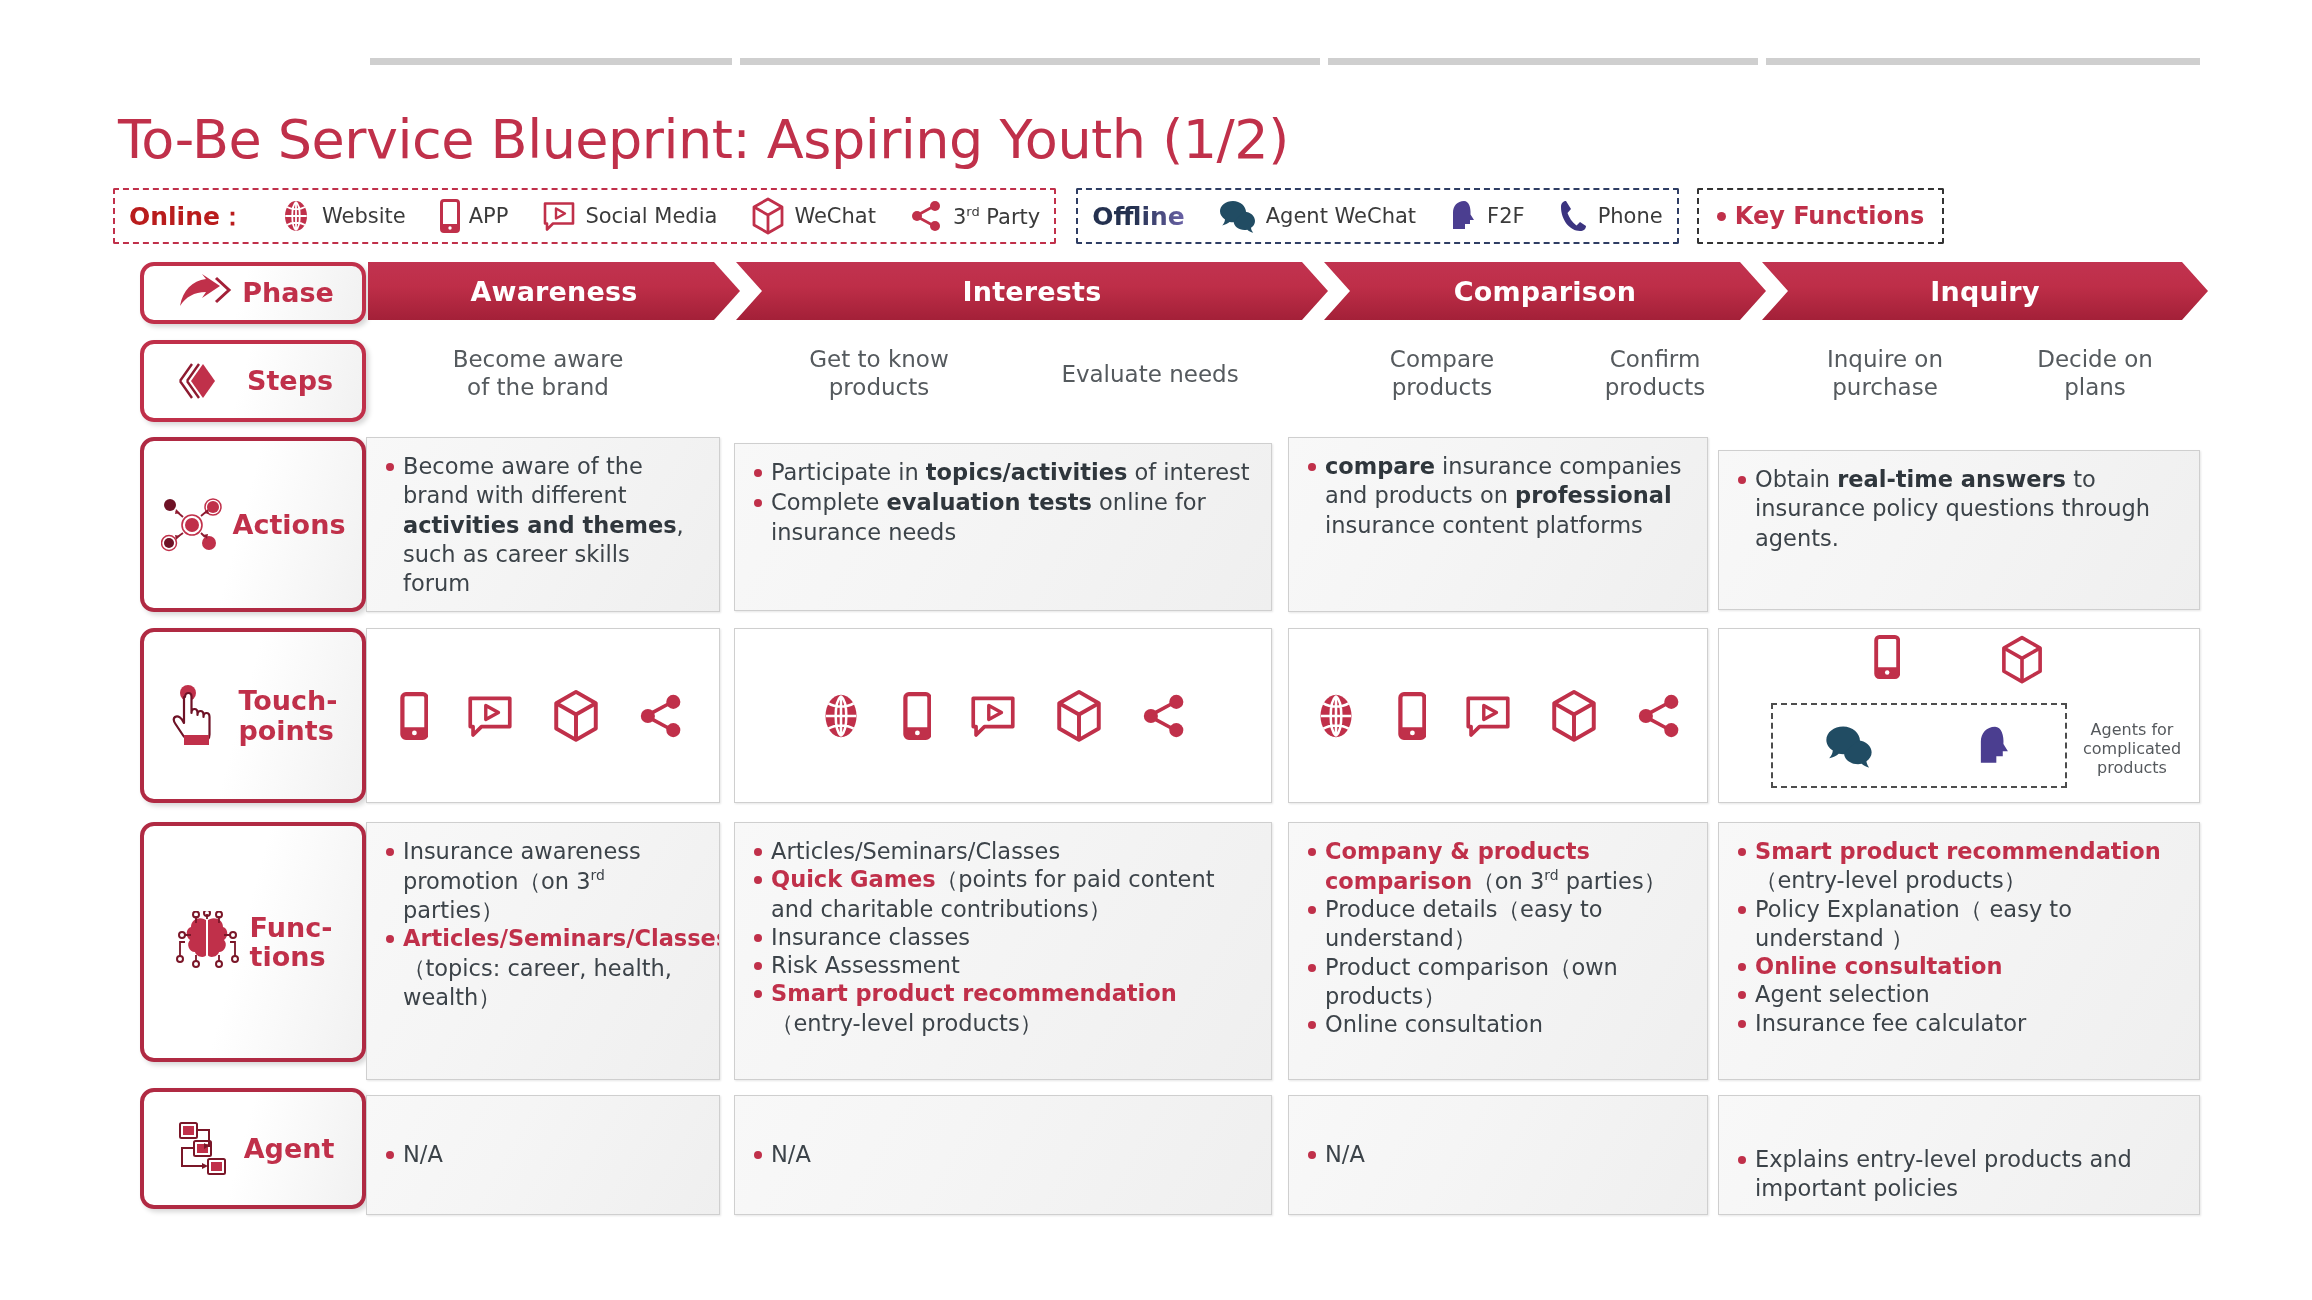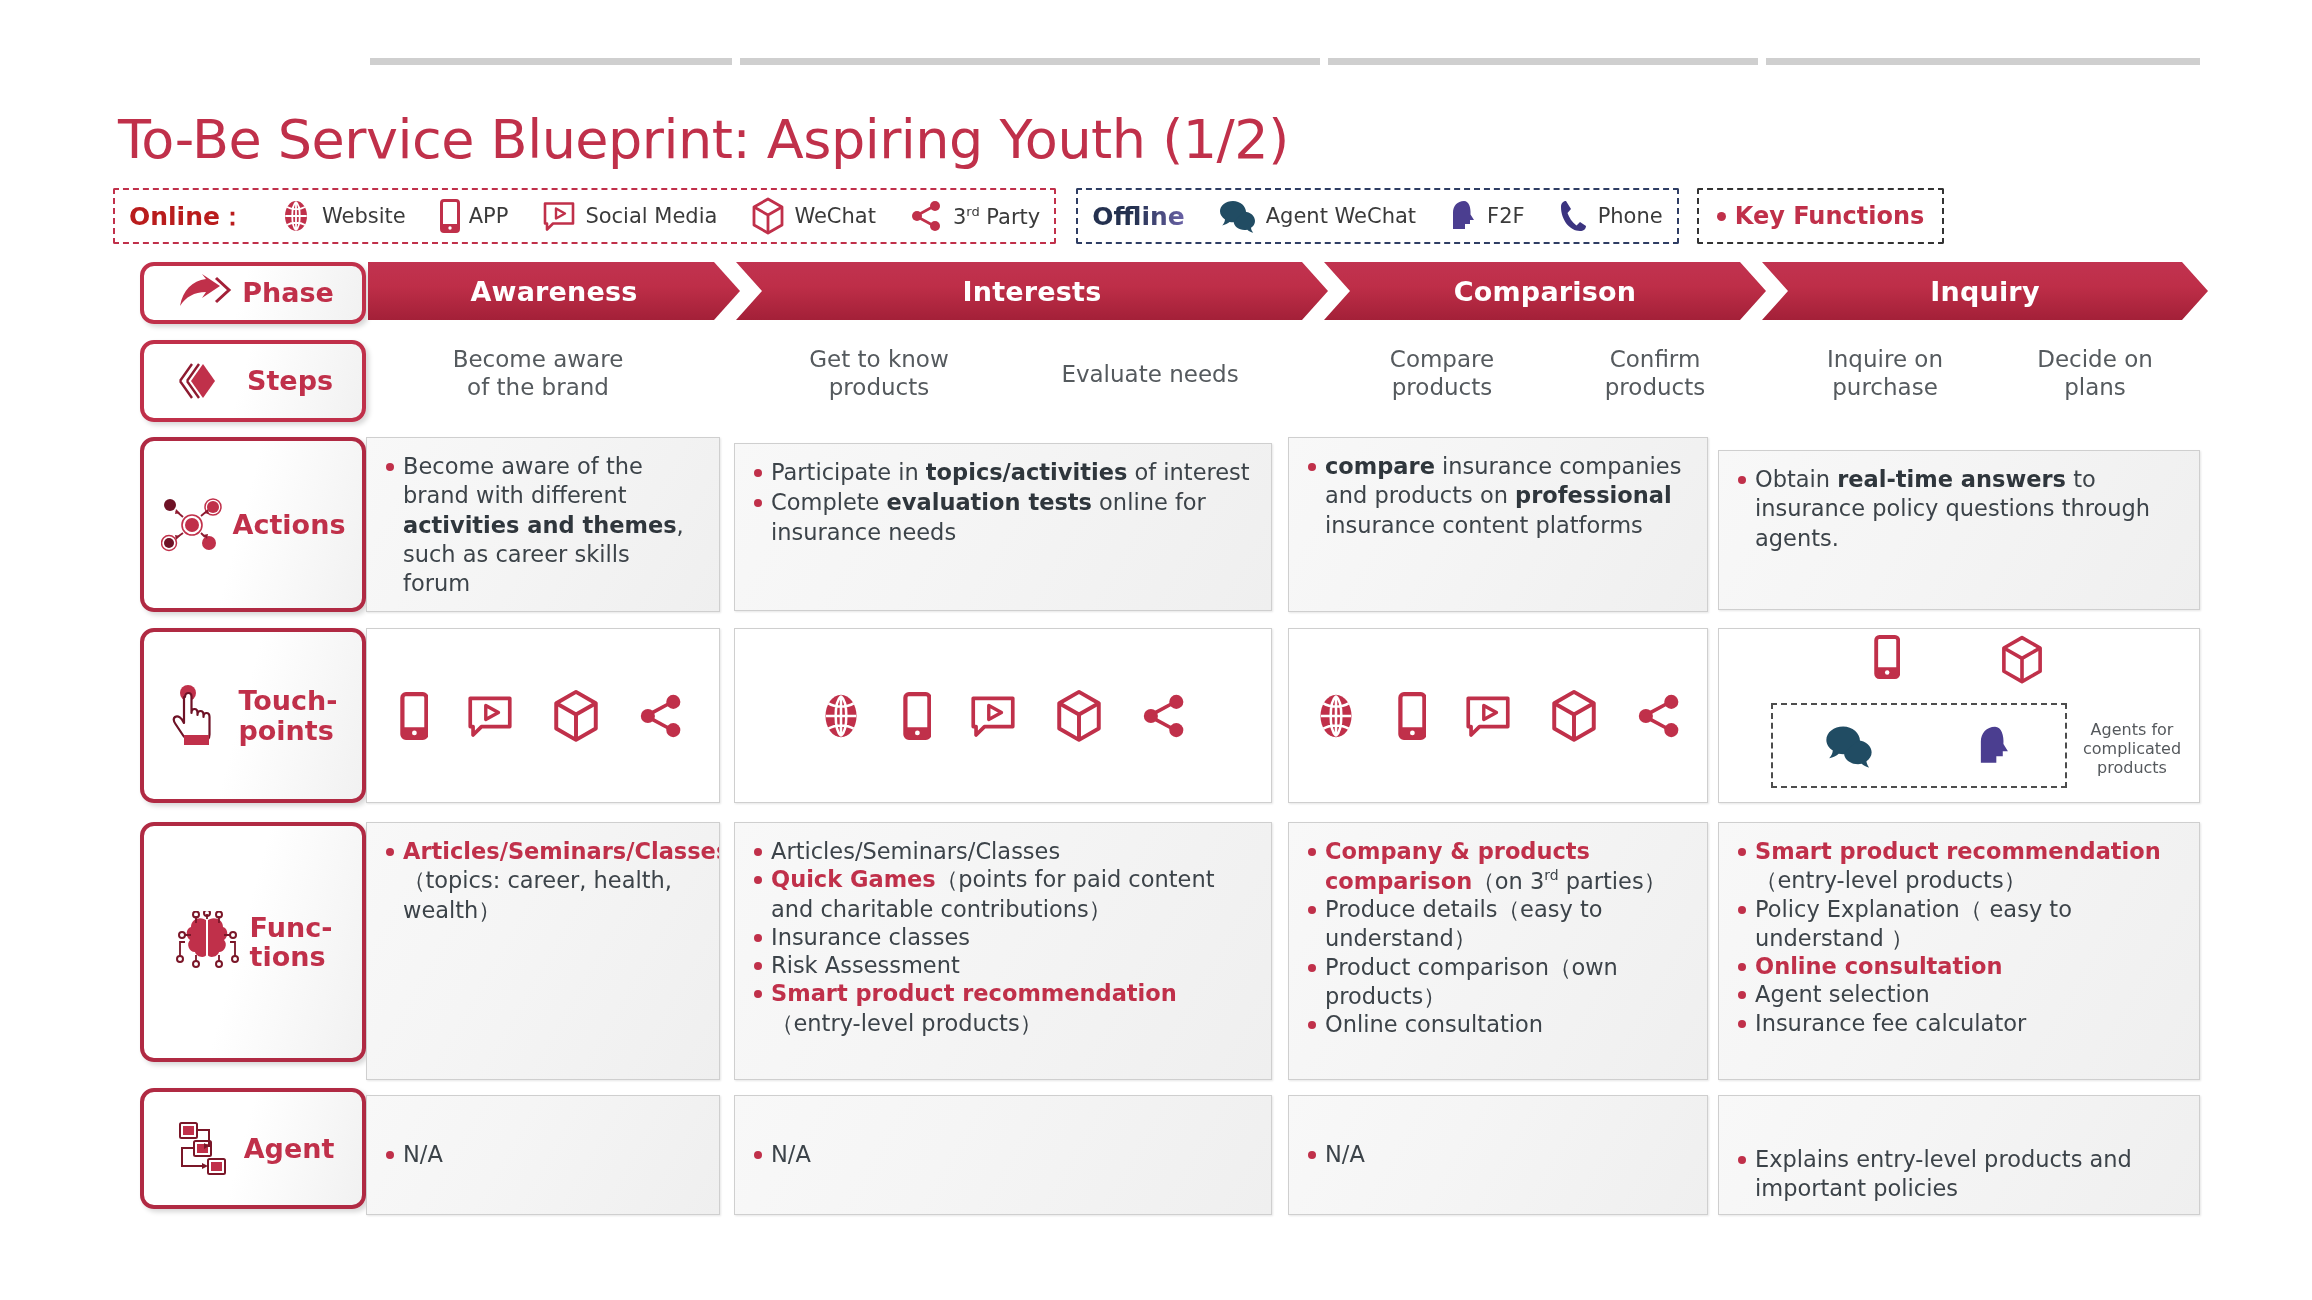--- a/index.html
+++ b/index.html
@@ -521,20 +521,21 @@
               <path d="M14 2C7.4 2 3 7 3 13.5V30h12v-5h5v-4h4l-3.5-5.5C21 9 19 2 14 2z" fill="#4B3E90"></path>
             </svg>
           </span>
         </div>
       <div class="tp-agentnote">Agents for complicated products</div>
     </div>
   </div>
 
   <div class="card" style="left:366px;top:822px;width:354px;height:258px;">
     <ul class="bullets tight">
+        <li><span>Insurance awareness promotion（on 3</span><sup>rd</sup><span> parties）</span></li>
         <li><span class="hl">Articles/Seminars/Classes</span><span>（topics: career, health, wealth）</span></li>
       </ul>
   </div>
   <div class="card" style="left:734px;top:822px;width:538px;height:258px;">
     <ul class="bullets tight">
         <li><span>Articles/Seminars/Classes</span></li>
         <li><span class="hl">Quick Games</span><span>（points for paid content and charitable contributions）</span></li>
         <li><span>Insurance classes</span></li>
         <li><span>Risk Assessment</span></li>
         <li><span class="hl">Smart product recommendation</span><span>（entry-level products）</span></li>

